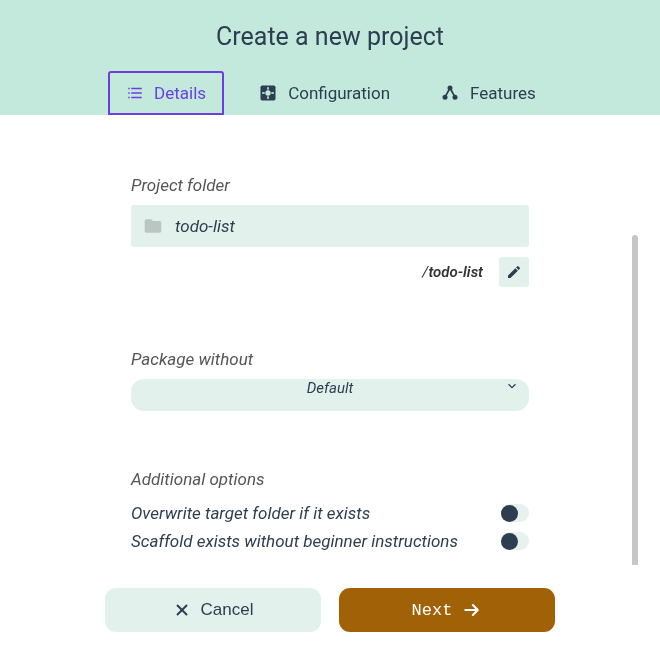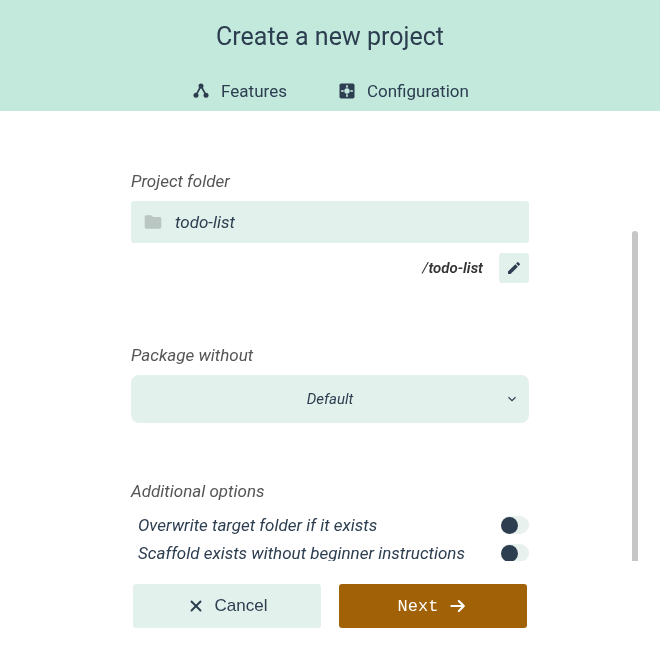--- a/index.html
+++ b/index.html
@@ -16,68 +16,76 @@
   .content { width: 398px; margin: 0 auto; padding-top: 60px; }
   .section-label { font-size: 17px; color: #555; margin-bottom: 10px; }
   .input-row { background: #e3f1ec; border-radius: 3px; display: flex; align-items: center; height: 42px; padding: 0 12px; gap: 12px; }
   .folder-icon { color: #a9b5b0; }
   .input-value { font-size: 17px; color: #2c3e50; }
   .path-row { display: flex; justify-content: flex-end; align-items: center; gap: 16px; margin-top: 10px; font-size: 15px; color: #333; }
   .path-slash { color: #333; }
   .path-name { font-weight: 600; }
   .edit-btn { width: 30px; height: 30px; background: #e3f1ec; border-radius: 3px; display: inline-flex; align-items: center; justify-content: center; color: #2c3e50; cursor: pointer; }
   .gap-lg { height: 62px; }
-  .select-row { background: #e3f1ec; border-radius: 8px; height: 48px; display: flex; align-items: center; justify-content: center; position: relative; cursor: pointer; }
+  .select-row { background: #e3f1ec; border-radius: 13px; height: 32px; display: flex; justify-content: center; position: relative; cursor: pointer; }
   .select-value { font-size: 15px; color: #2c3e50; }
   .select-chevron { position: absolute; right: 10px; color: #2c3e50; }
   .gap-md { height: 58px; }
-  .opt-row { display: flex; align-items: center; justify-content: space-between; font-size: 17px; color: #2c3e50; padding: 4px 0; margin-left: 7px; }
+  .opt-row { display: flex; align-items: center; justify-content: space-between; font-size: 17px; color: #2c3e50; padding: 4px 0; }
   .toggle { width: 28px; height: 18px; background: #e8f1ee; border-radius: 10px; position: relative; cursor: pointer; }
   .toggle .knob { width: 17px; height: 17px; background: #2c3e50; border-radius: 50%; position: absolute; left: 0; top: 0.5px; }
   .footer { position: absolute; bottom: 0; left: 0; right: 0; height: 90px; background: #fff; display: flex; align-items: center; justify-content: center; gap: 18px; }
-  .btn { width: 188px; height: 44px; border-radius: 3px; display: inline-flex; align-items: center; justify-content: center; gap: 10px; font-size: 17px; cursor: pointer; border: none; }
+  .btn { width: 216px; height: 44px; border-radius: 11px; display: inline-flex; align-items: center; justify-content: center; gap: 10px; font-size: 17px; cursor: pointer; border: none; }
   .btn-cancel { background: #e3f1ec; color: #2c3e50; }
   .btn-next { background: #a16207; color: #fff; font-family: Liberation Mono, monospace; }
   svg { display: block; }
 </style>
 </head>
 <body>
 
 <div class="header">
   <div class="title">Create a new project</div>
   <div class="tabs">
 
-
-
-    <div class="tab">
+    <div class="tab active">
       <span class="tab-icon">
-        <svg width="20" height="20" viewBox="0 0 24 24" fill="#2c3e50">
-            <circle cx="6" cy="17" r="3"></circle>
-            <circle cx="18" cy="17" r="3"></circle>
-            <circle cx="12" cy="6" r="3"></circle>
-            <path d="M12 6 L6 17 M12 6 L18 17" stroke="#2c3e50" stroke-width="2"></path>
+        <svg width="18" height="18" viewBox="0 0 24 24">
+            <path fill="#6b3fe0" d="M3 5h2v2H3V5zm4 0h14v2H7V5zM3 11h2v2H3v-2zm4 0h14v2H7v-2zM3 17h2v2H3v-2zm4 0h14v2H7v-2z"></path>
           </svg>
       </span>
-      <span>Features</span>
+      <span>Details</span>
     </div>
+
 
     <div class="tab">
       <span class="tab-icon">
         <svg width="20" height="20" viewBox="0 0 24 24">
             <rect x="3" y="3" width="18" height="18" rx="2" fill="#2c3e50"></rect>
             <circle cx="12" cy="12" r="3.2" fill="#c2e9dc"></circle>
             <g fill="#c2e9dc">
               <rect x="11" y="5" width="2" height="3"></rect>
               <rect x="11" y="16" width="2" height="3"></rect>
               <rect x="5" y="11" width="3" height="2"></rect>
               <rect x="16" y="11" width="3" height="2"></rect>
             </g>
           </svg>
       </span>
       <span>Configuration</span>
+    </div>
+
+    <div class="tab">
+      <span class="tab-icon">
+        <svg width="20" height="20" viewBox="0 0 24 24" fill="#2c3e50">
+            <circle cx="6" cy="17" r="3"></circle>
+            <circle cx="18" cy="17" r="3"></circle>
+            <circle cx="12" cy="6" r="3"></circle>
+            <path d="M12 6 L6 17 M12 6 L18 17" stroke="#2c3e50" stroke-width="2"></path>
+          </svg>
+      </span>
+      <span>Features</span>
     </div>
 
   </div>
 </div>
 
 <div class="body-wrap">
   <div class="scroll-area">
     <div class="content">
 
       <div class="section-label">Project folder</div>

